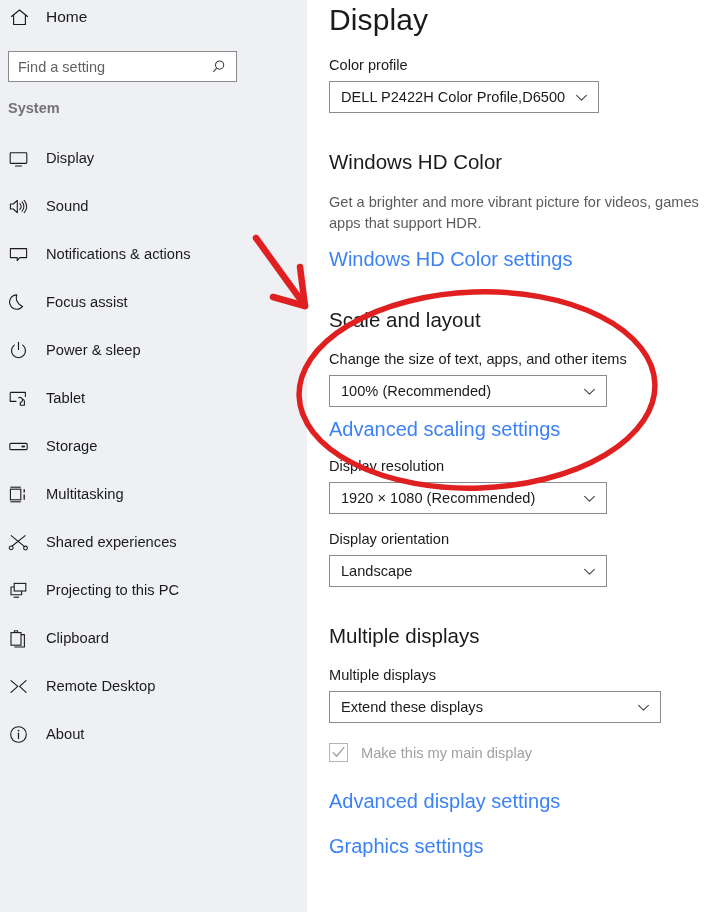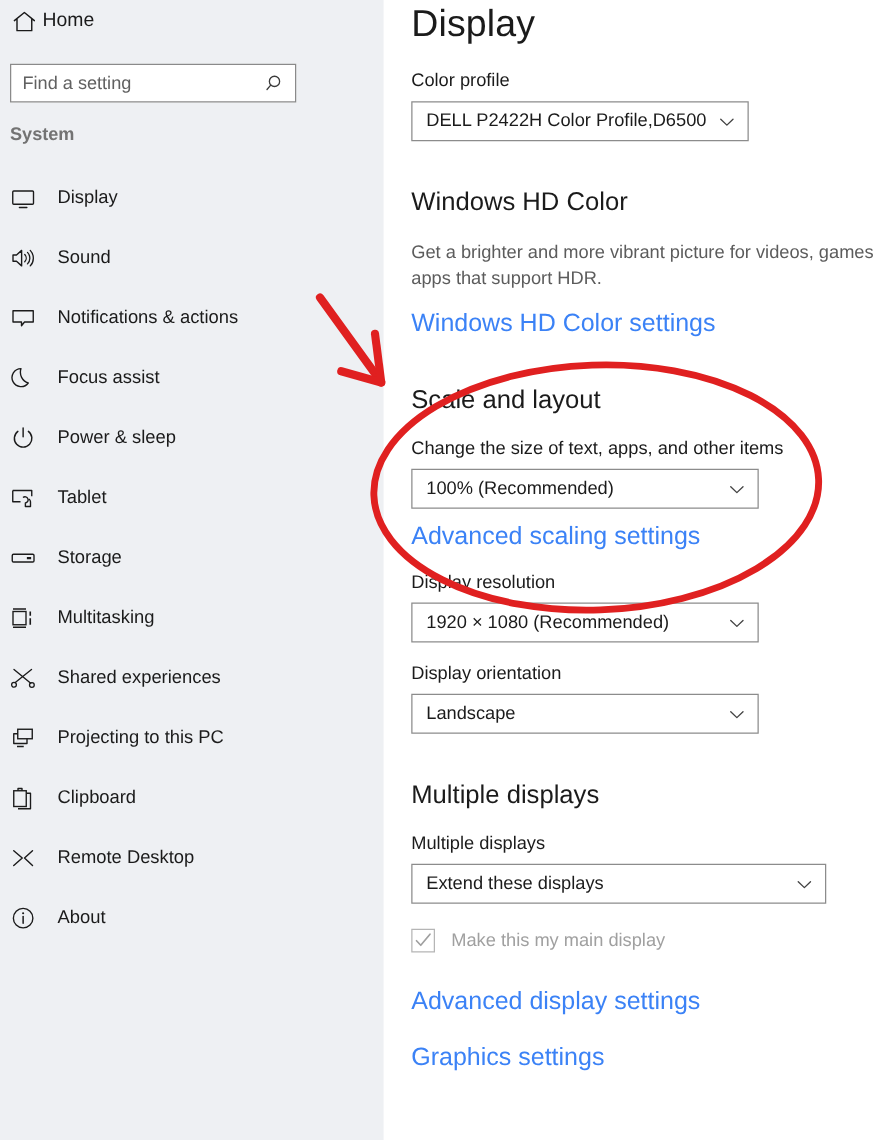--- a/index.html
+++ b/index.html
@@ -28,21 +28,21 @@
     flex: 0 0 307px;
     position: relative;
   }
 
   .home-row {
     display: flex;
     align-items: center;
     height: 34px;
     margin-top: 0px;
     padding-left: 8px;
-    gap: 4px;
+    gap: 16px;
   }
   .home-row .ico { width: 22px; height: 22px; display:flex; align-items:center; justify-content:center; }
   .home-row .lbl {
     font-size: 15.5px;
     color: #1a1a1a;
   }
 
   .search-wrap {
     margin: 17px 17px 0 8px;
     height: 31px;

